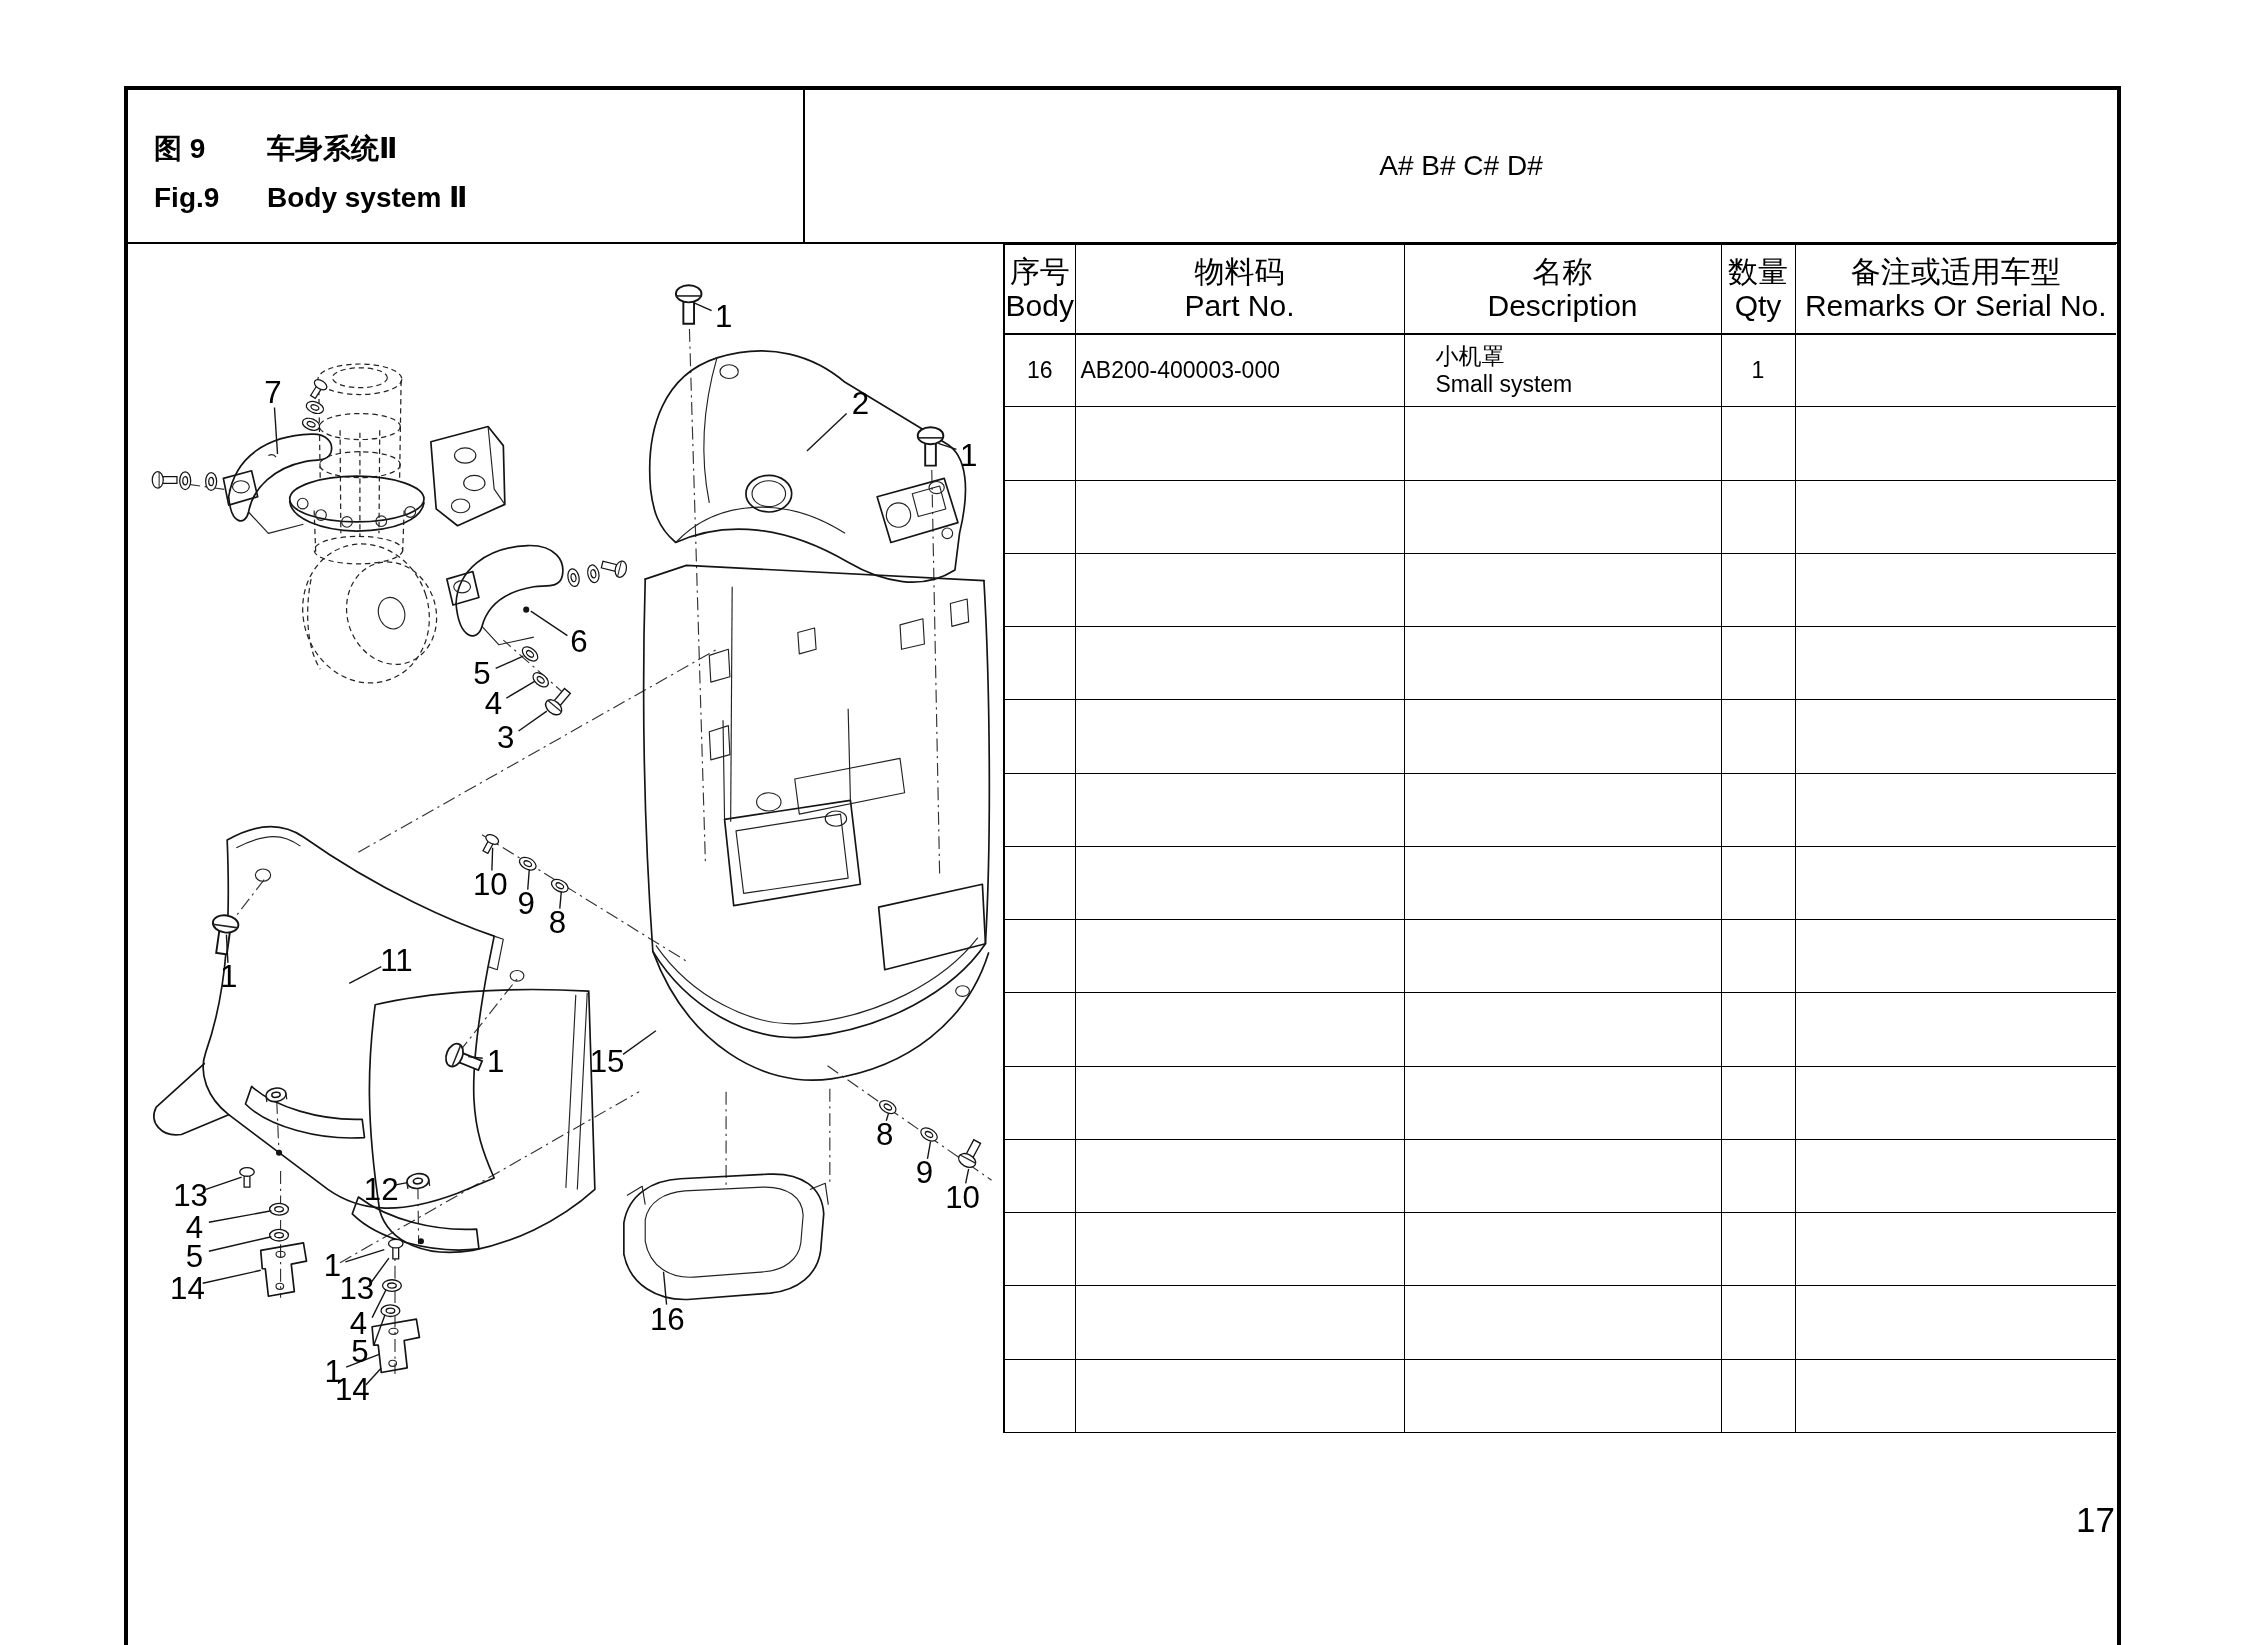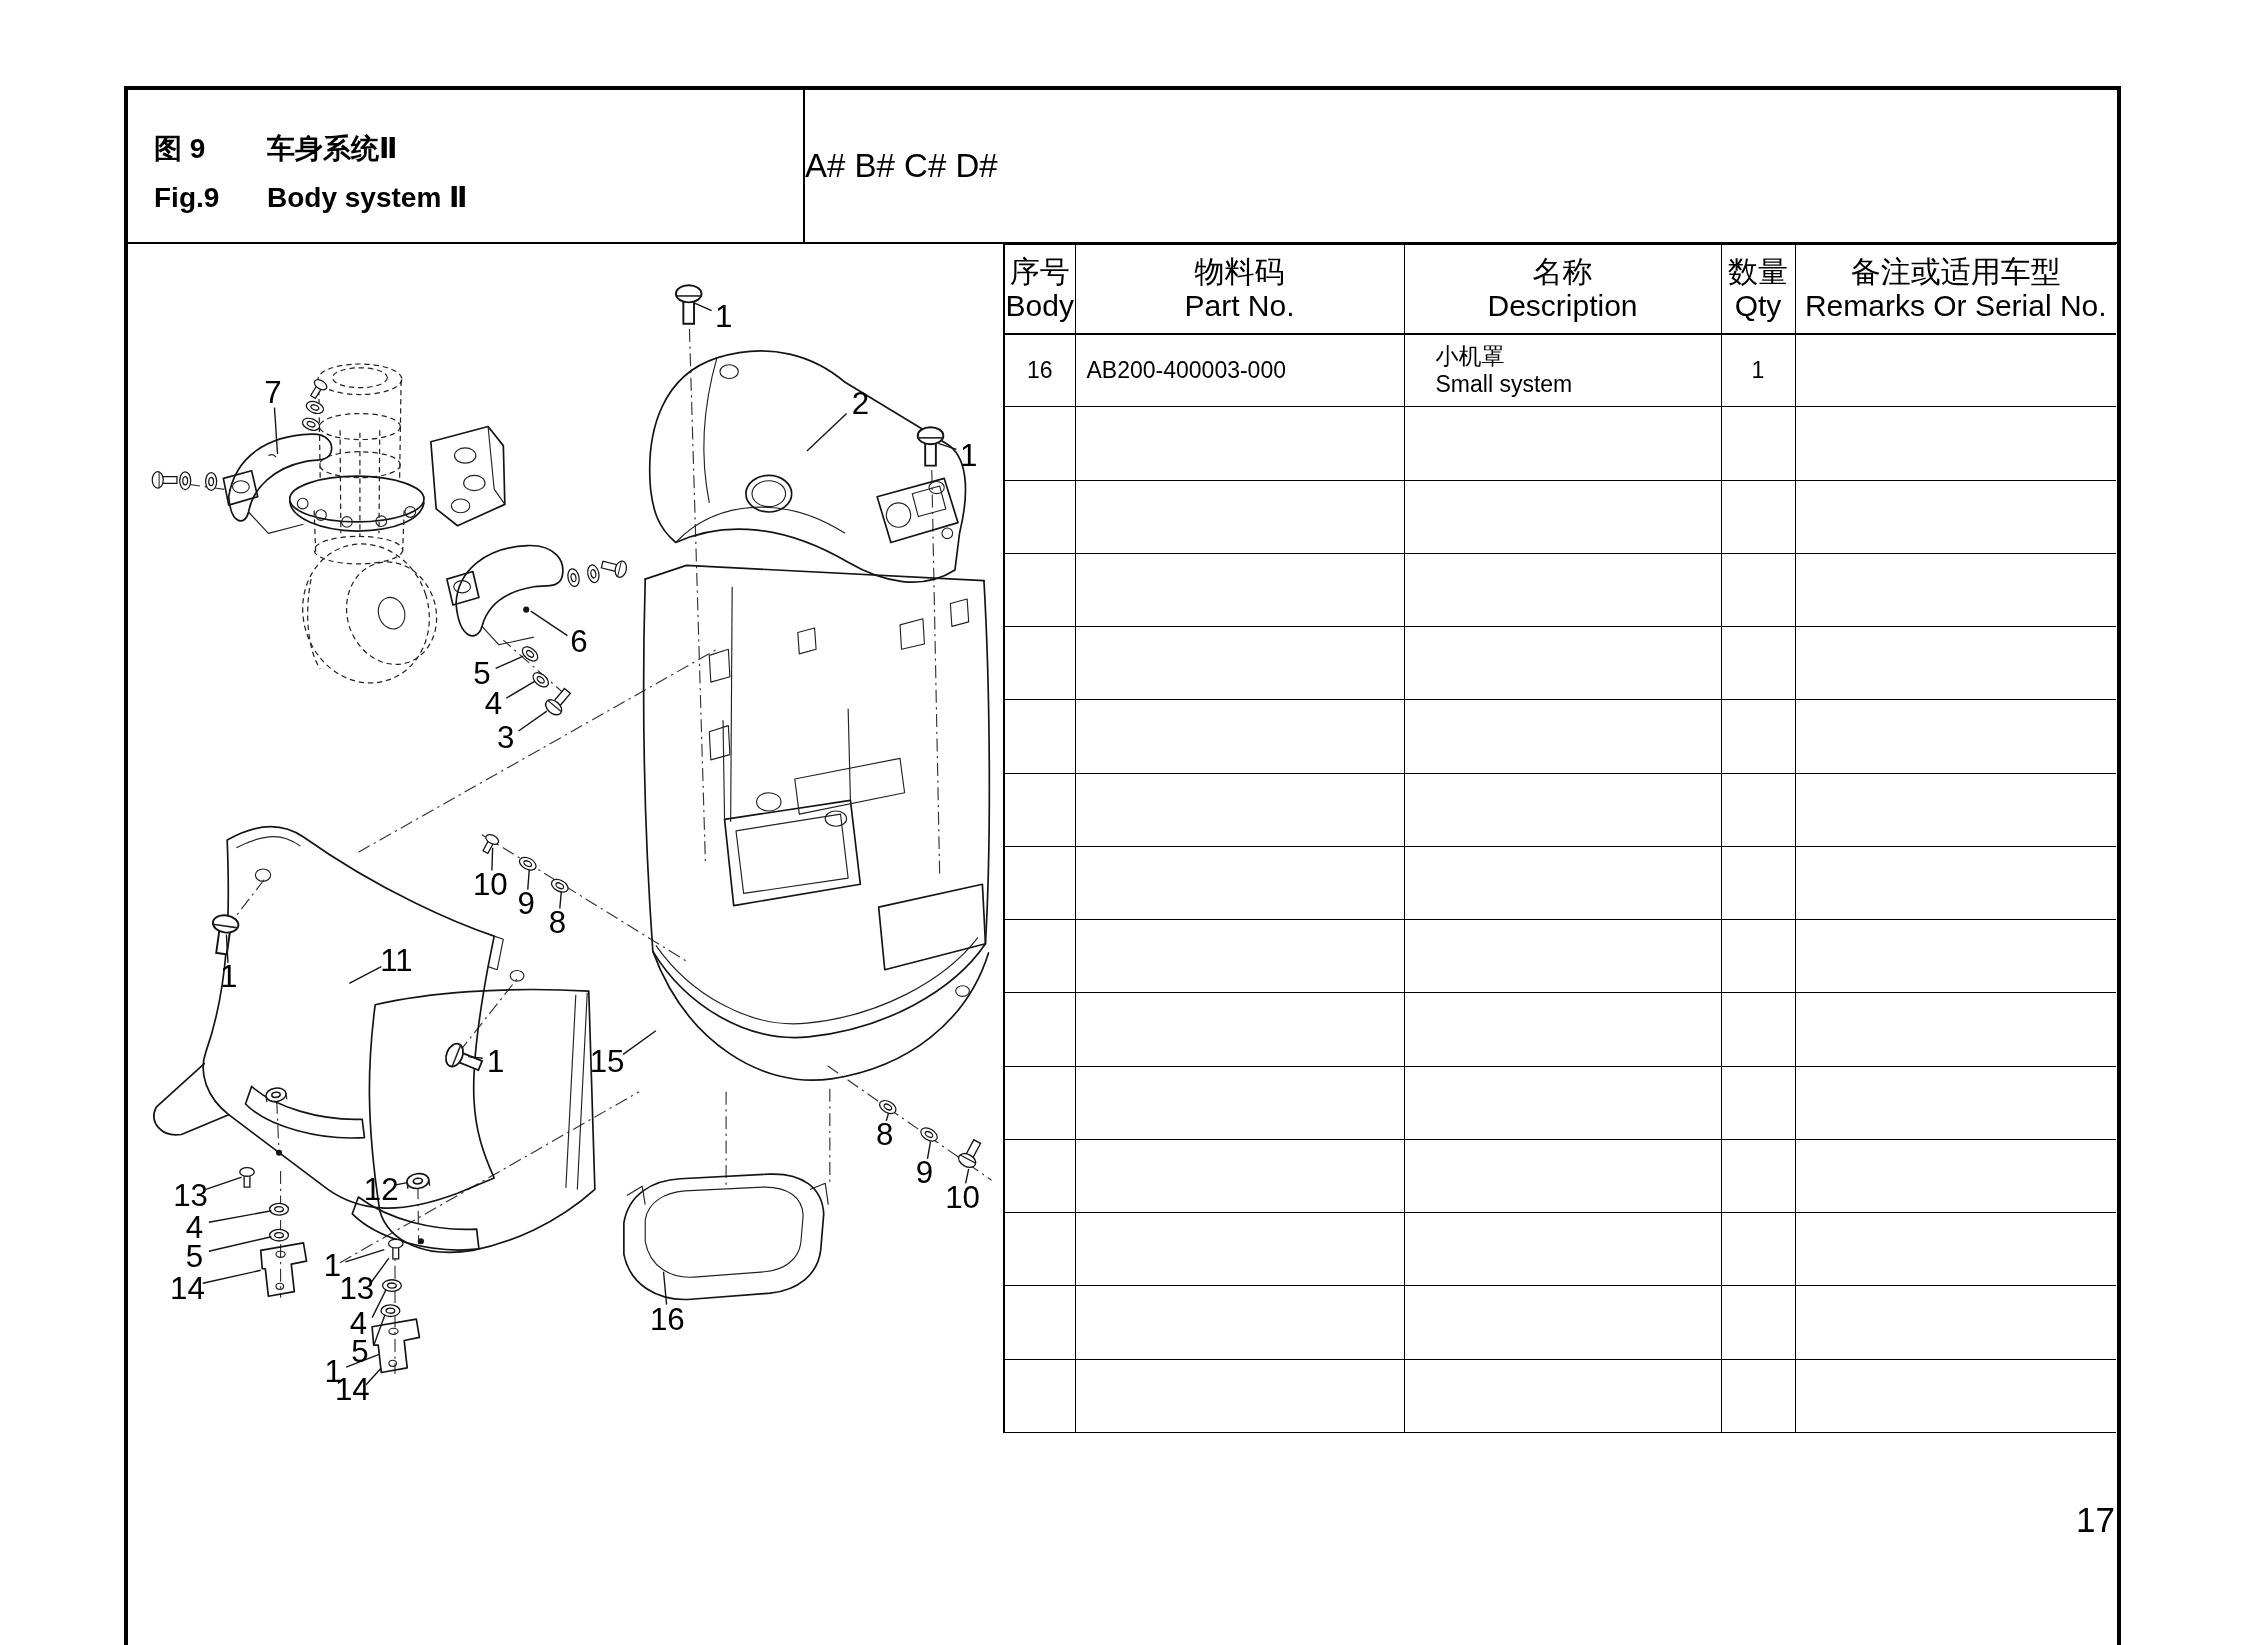--- a/index.html
+++ b/index.html
@@ -17,43 +17,43 @@
   .title-box{
     position:absolute;left:0;top:0;width:677px;height:154px;
     border-right:2.3px solid #000;border-bottom:2.3px solid #000;
     padding:34px 0 0 26px;
   }
   .title-line{font-size:28px;font-weight:bold;line-height:49px;white-space:nowrap;}
   .title-prefix{display:inline-block;width:113px;}
   .variant-box{
     position:absolute;left:677px;top:0;right:0;height:154px;
     border-bottom:2.3px solid #000;
-    display:flex;align-items:center;justify-content:flex-start;
-    font-size:33px;
+    display:flex;align-items:center;justify-content:center;
+    font-size:28px;
   }
   
   table.parts{
     position:absolute;left:875px;top:154px;width:1112px;height:1189px;
     border-collapse:collapse;table-layout:fixed;
   }
   table.parts th,table.parts td{
     border:1.5px solid #000;padding:0;overflow:hidden;
   }
   table.parts th{
     border-bottom:2.3px solid #000;font-weight:normal;
     font-size:30px;line-height:34px;vertical-align:middle;text-align:center;
   }
   table.parts col.c-item{width:71px;}
   table.parts col.c-part{width:329px;}
   table.parts col.c-desc{width:317px;}
   table.parts col.c-qty{width:74px;}
   table.parts col.c-rem{width:321px;}
   table.parts td{font-size:23px;height:73px;vertical-align:middle;}
   table.parts td.c-item,table.parts td.c-qty{text-align:center;}
-  table.parts td.c-part{padding-left:11px;}
+  table.parts td.c-part{padding-left:5px;}
   table.parts td.c-desc{padding-left:31px;line-height:28px;}
   table.parts th:first-child,table.parts td:first-child{border-left:2.3px solid #000;}
   table.parts th:last-child,table.parts td:last-child{border-right:none;}
   table.parts tr.hdr{height:89px;}
   
   svg.diagram{position:absolute;left:0;top:154px;width:875px;height:1189px;}
   svg.diagram .ln{fill:none;stroke:#141414;stroke-width:2.2;stroke-linejoin:round;stroke-linecap:round;}
   svg.diagram .thin{fill:none;stroke:#222;stroke-width:1.5;stroke-linejoin:round;}
   svg.diagram .dsh{fill:none;stroke:#222;stroke-width:1.6;stroke-dasharray:7 5;}
   svg.diagram .cdot{fill:none;stroke:#333;stroke-width:1.5;stroke-dasharray:17 6 3 6;}

